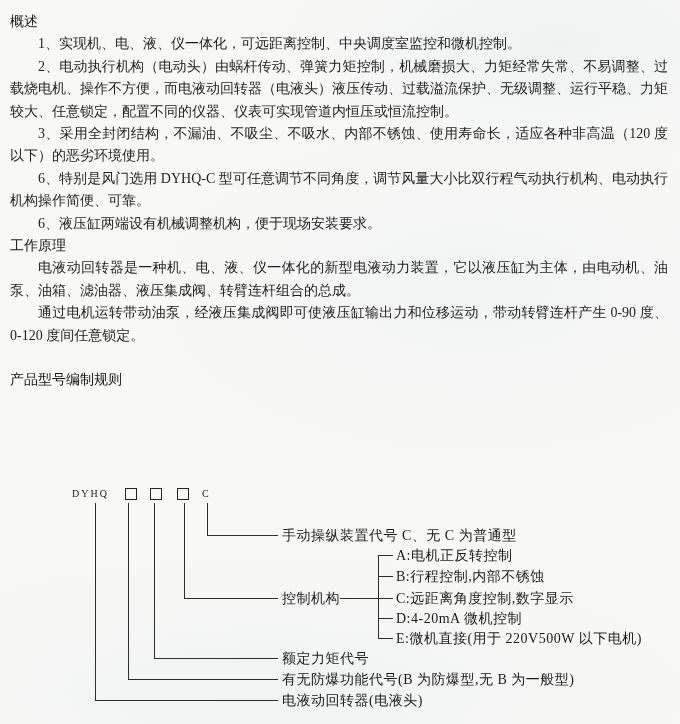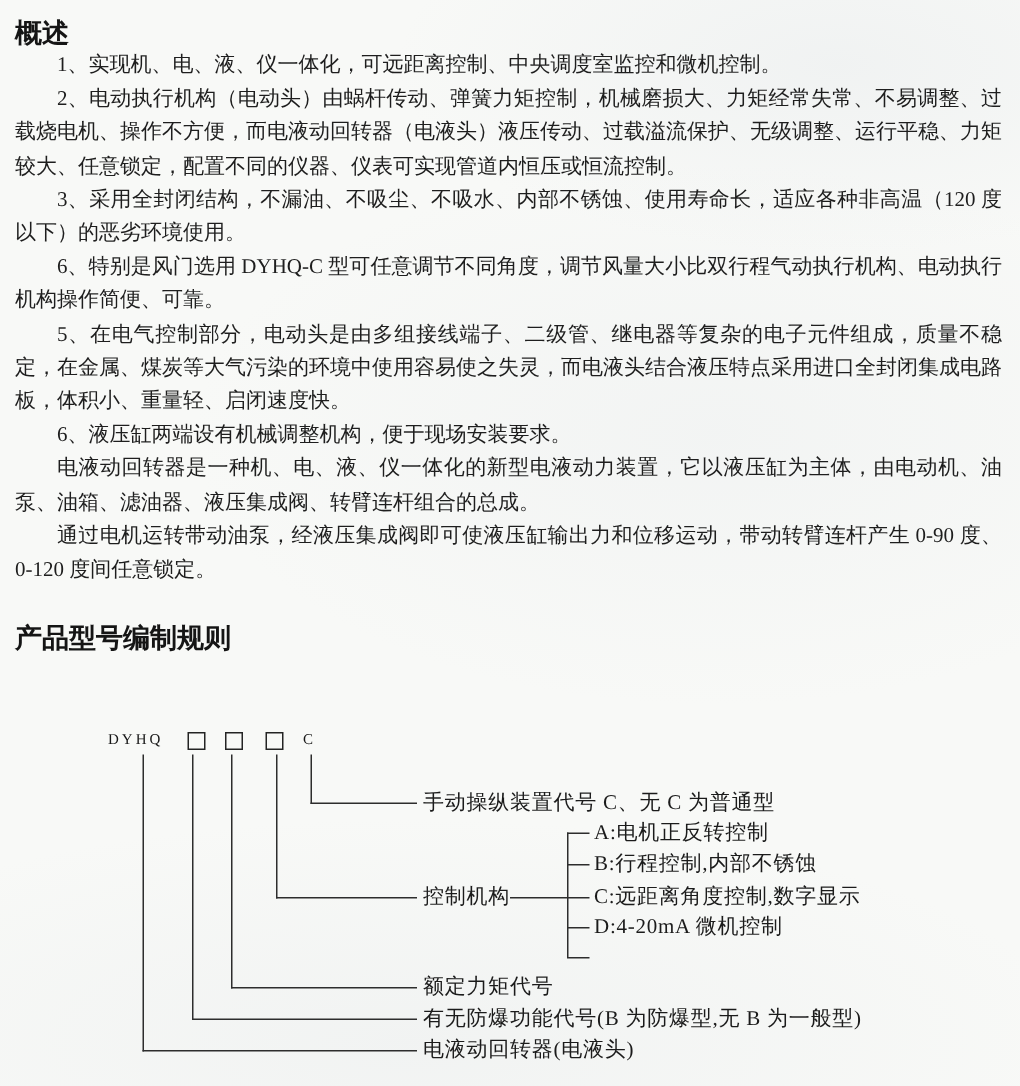--- a/index.html
+++ b/index.html
@@ -13,22 +13,22 @@
       radial-gradient(ellipse 420px 180px at 82% 6%, rgba(205,212,220,.18), transparent 70%),
       radial-gradient(ellipse 500px 260px at 70% 40%, rgba(208,214,221,.14), transparent 70%),
       radial-gradient(ellipse 600px 200px at 40% 96%, rgba(206,212,218,.16), transparent 75%),
       #f8f9f7;
     font-family:"Liberation Serif","DejaVu Serif",serif;
     font-size:14px;
     line-height:22.4px;
     color:#1e1e1e;
   }
   .sec-heading{
-    font-weight:bold;
-    font-size:18px;
+    font-weight:normal;
+    font-size:14px;
     color:#151515;
   }
   .para{
     margin:0;
     text-indent:28px;
     text-align:justify;
     text-justify:inter-ideograph;
   }
   .rules-heading{margin-top:22px;}
   
@@ -58,23 +58,23 @@
 </head>
 <body>
 
 <div class="page">
 
   <div class="sec-heading">概述</div>
   <p class="para">1、实现机、电、液、仪一体化，可远距离控制、中央调度室监控和微机控制。</p>
   <p class="para">2、电动执行机构（电动头）由蜗杆传动、弹簧力矩控制，机械磨损大、力矩经常失常、不易调整、过载烧电机、操作不方便，而电液动回转器（电液头）液压传动、过载溢流保护、无级调整、运行平稳、力矩较大、任意锁定，配置不同的仪器、仪表可实现管道内恒压或恒流控制。</p>
   <p class="para">3、采用全封闭结构，不漏油、不吸尘、不吸水、内部不锈蚀、使用寿命长，适应各种非高温（120 度以下）的恶劣环境使用。</p>
   <p class="para">6、特别是风门选用 DYHQ-C 型可任意调节不同角度，调节风量大小比双行程气动执行机构、电动执行机构操作简便、可靠。</p>
-  <p class="para">5、在电气控制部分，电动头是由多组接线端子、二级管、继电器等复杂的电子元件组成，质量不稳定，在金属、煤炭等大气污染的环境中使用容易使之失灵，而电液头结合液压特点采用进口全封闭集成电路板，体积小、重量轻、启闭速度快。</p>
   <p class="para">6、液压缸两端设有机械调整机构，便于现场安装要求。</p>
 
+  <div class="sec-heading">工作原理</div>
   <p class="para">电液动回转器是一种机、电、液、仪一体化的新型电液动力装置，它以液压缸为主体，由电动机、油泵、油箱、滤油器、液压集成阀、转臂连杆组合的总成。</p>
   <p class="para">通过电机运转带动油泵，经液压集成阀即可使液压缸输出力和位移运动，带动转臂连杆产生 0-90 度、0-120 度间任意锁定。</p>
 
   <div class="sec-heading rules-heading">产品型号编制规则</div>
 
   <div class="diagram">
 
     <div class="dg model-text" style="left:72px;top:8px;">DYHQ</div>
     <div class="dg model-box" style="left:125px;top:10px;"></div>
     <div class="dg model-box" style="left:150px;top:10px;"></div>
@@ -99,15 +99,16 @@
     <div class="dg hline" style="left:378px;top:77px;width:15px;"></div>
     <div class="dg hline" style="left:378px;top:98px;width:15px;"></div>
     <div class="dg hline" style="left:378px;top:120px;width:15px;"></div>
     <div class="dg hline" style="left:378px;top:140px;width:15px;"></div>
     <div class="dg hline" style="left:378px;top:160px;width:15px;"></div>
 
     <div class="dg dg-label" style="left:396px;top:70px;">A:电机正反转控制</div>
     <div class="dg dg-label" style="left:396px;top:91px;">B:行程控制,内部不锈蚀</div>
     <div class="dg dg-label" style="left:396px;top:113px;">C:远距离角度控制,数字显示</div>
     <div class="dg dg-label" style="left:396px;top:133px;">D:4-20mA 微机控制</div>
+    <div class="dg dg-label" style="left:396px;top:153px;">E:微机直接(用于 220V500W 以下电机)</div>
 
   </div>
 </div>
 
 </body></html>

